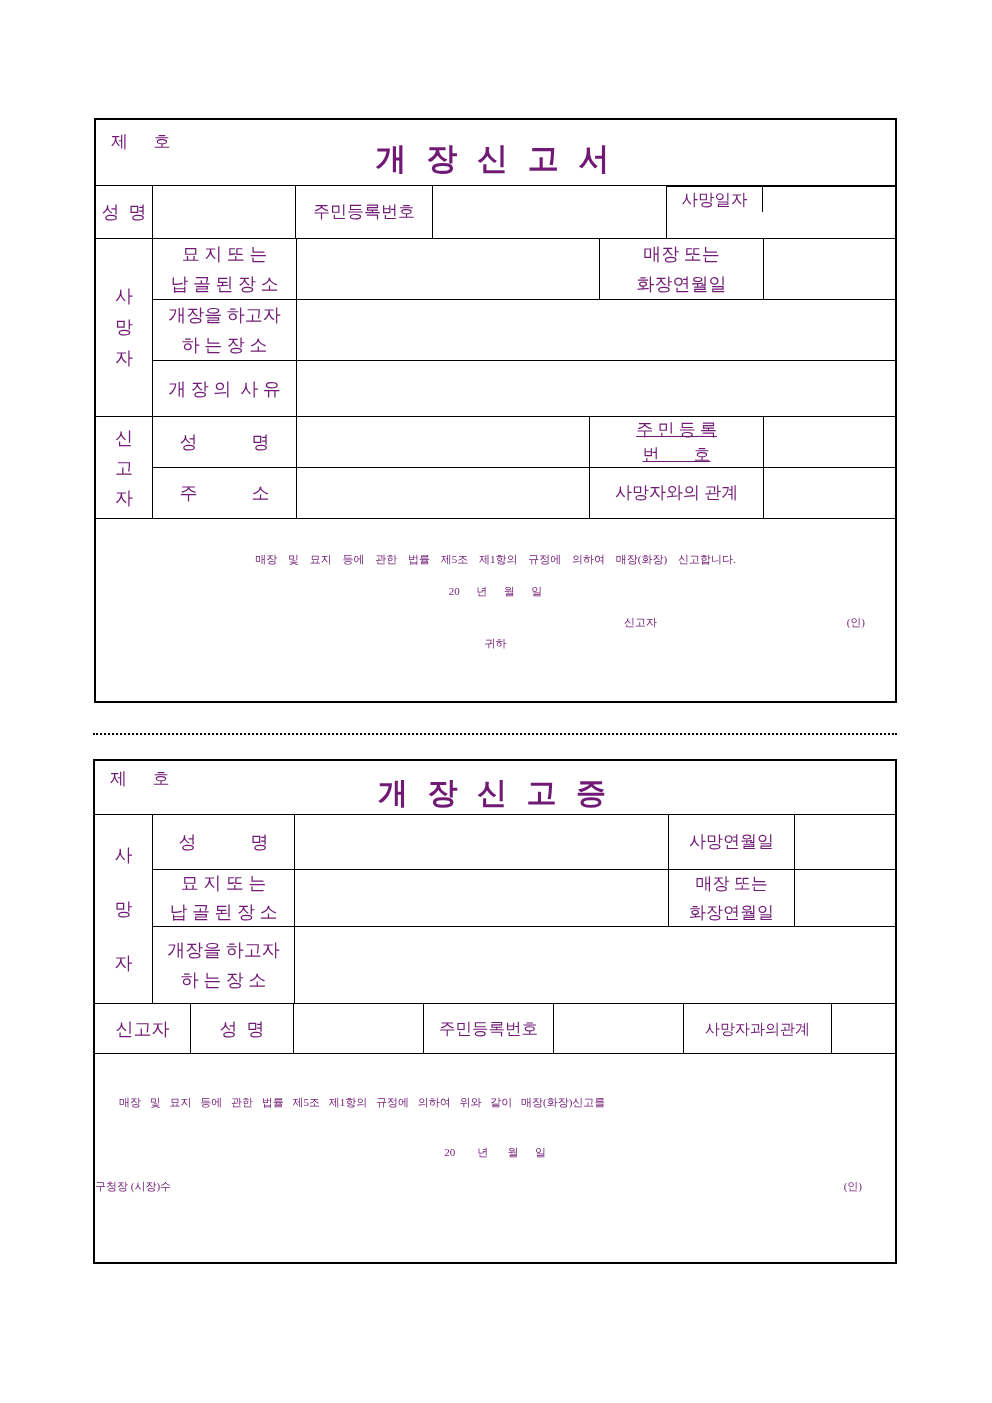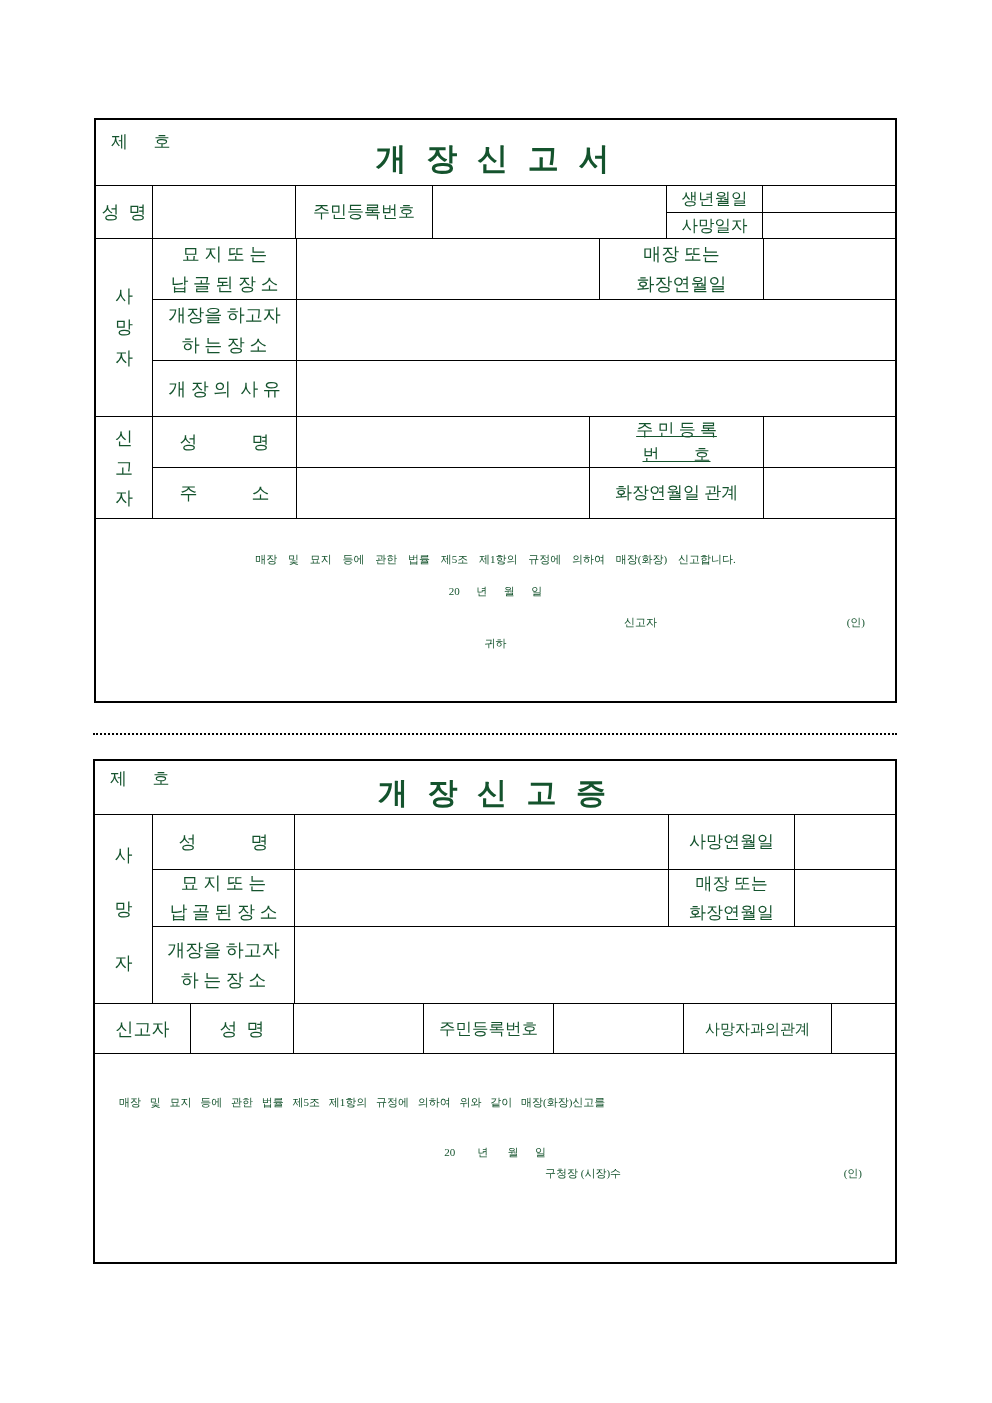--- a/index.html
+++ b/index.html
@@ -1,17 +1,17 @@
 <!DOCTYPE html>
 <html><head>
 <meta charset="utf-8">
 <style>
   html,body{margin:0;padding:0;background:#ffffff;}
   .page{position:relative;width:992px;height:1403px;background:#ffffff;overflow:hidden;
-        font-family:"Liberation Serif","DejaVu Serif",serif;color:#14532d;}
+        font-family:"Liberation Serif","DejaVu Serif",serif;color:#701a75;}
   .form{position:absolute;border:2px solid #000;background:#fff;box-sizing:border-box;}
   #form1{left:94px;top:118px;width:803px;height:585px;}
   #form2{left:93px;top:759px;width:804px;height:505px;}
   .row{display:flex;box-sizing:border-box;}
   .bt{border-top:1px solid #000;}
   .c{box-sizing:border-box;display:flex;align-items:center;justify-content:center;
      white-space:pre-wrap;text-align:center;font-size:18px;line-height:26px;}
   .bl{border-left:1px solid #000;}
   .col{display:flex;flex-direction:column;box-sizing:border-box;}
   .vlabel{font-size:18px;white-space:pre-wrap;text-align:center;}
@@ -33,24 +33,20 @@
       <div class="docno" style="top:10px;">제      호</div>
       <div class="ftitle" style="padding-top:18px;font-size:31px;">개 장 신 고 서</div>
     </div>
 
     <div class="row bt" style="height:53px;">
       <div class="c" style="width:56px;">성  명</div>
       <div class="c bl" style="width:143px;"></div>
       <div class="c bl" style="width:137px;font-size:17px;">주민등록번호</div>
       <div class="c bl" style="width:234px;"></div>
       <div class="col bl" style="width:229px;">
-        <div class="row" style="height:26px;">
-          <div class="c" style="width:95px;font-size:16.5px;">생년월일</div>
-          <div class="c bl" style="flex:1;"></div>
-        </div>
         <div class="row bt" style="height:26px;">
           <div class="c" style="width:95px;font-size:16.5px;">사망일자</div>
           <div class="c bl" style="flex:1;"></div>
         </div>
       </div>
     </div>
 
     <div class="row bt" style="height:178px;">
       <div class="c vlabel" style="width:56px;line-height:31px;">사
 망
@@ -84,21 +80,21 @@
         <div class="row" style="height:50px;">
           <div class="c" style="width:143px;">성            명</div>
           <div class="c bl" style="width:293px;"></div>
           <div class="c bl" style="width:174px;line-height:25px;font-size:17px;text-decoration:underline;">주 민 등 록
 번        호</div>
           <div class="c bl" style="flex:1;"></div>
         </div>
         <div class="row bt" style="height:52px;">
           <div class="c" style="width:143px;">주            소</div>
           <div class="c bl" style="width:293px;"></div>
-          <div class="c bl" style="width:174px;font-size:17px;">화장연월일 관계</div>
+          <div class="c bl" style="width:174px;font-size:17px;">사망자와의 관계</div>
           <div class="c bl" style="flex:1;"></div>
         </div>
       </div>
     </div>
 
     <div class="footer bt" style="height:183px;padding-top:30px;">
       <div class="fline" style="text-align:center;word-spacing:8px;">매장 및 묘지 등에 관한 법률 제5조 제1항의 규정에 의하여 매장(화장) 신고합니다.</div>
       <div class="fline" style="text-align:center;margin-top:11px;">20      년      월      일</div>
       <div class="sig fline" style="margin-top:10px;padding-left:528px;padding-right:30px;">
         <span>신고자</span>
@@ -150,20 +146,20 @@
       <div class="c bl" style="width:130px;"></div>
       <div class="c bl" style="width:130px;font-size:16.5px;">주민등록번호</div>
       <div class="c bl" style="width:130px;"></div>
       <div class="c bl" style="width:148px;font-size:15px;">사망자과의관계</div>
       <div class="c bl" style="flex:1;"></div>
     </div>
 
     <div class="footer bt" style="height:209px;padding-top:38px;">
       <div class="fline" style="padding-left:24px;word-spacing:6px;">매장 및 묘지 등에 관한 법률 제5조 제1항의 규정에 의하여 위와 같이 매장(화장)신고를</div>
       <div class="fline" style="text-align:center;margin-top:29px;">20        년       월      일</div>
-      <div class="sig fline" style="padding-left:450px;padding-right:33px;">
+      <div class="sig fline" style="margin-top:13px;padding-right:33px;">
         <span>구청장 (시장)수</span>
         <span>(인)</span>
       </div>
     </div>
   </div>
 
 </div>
 
 </body></html>

